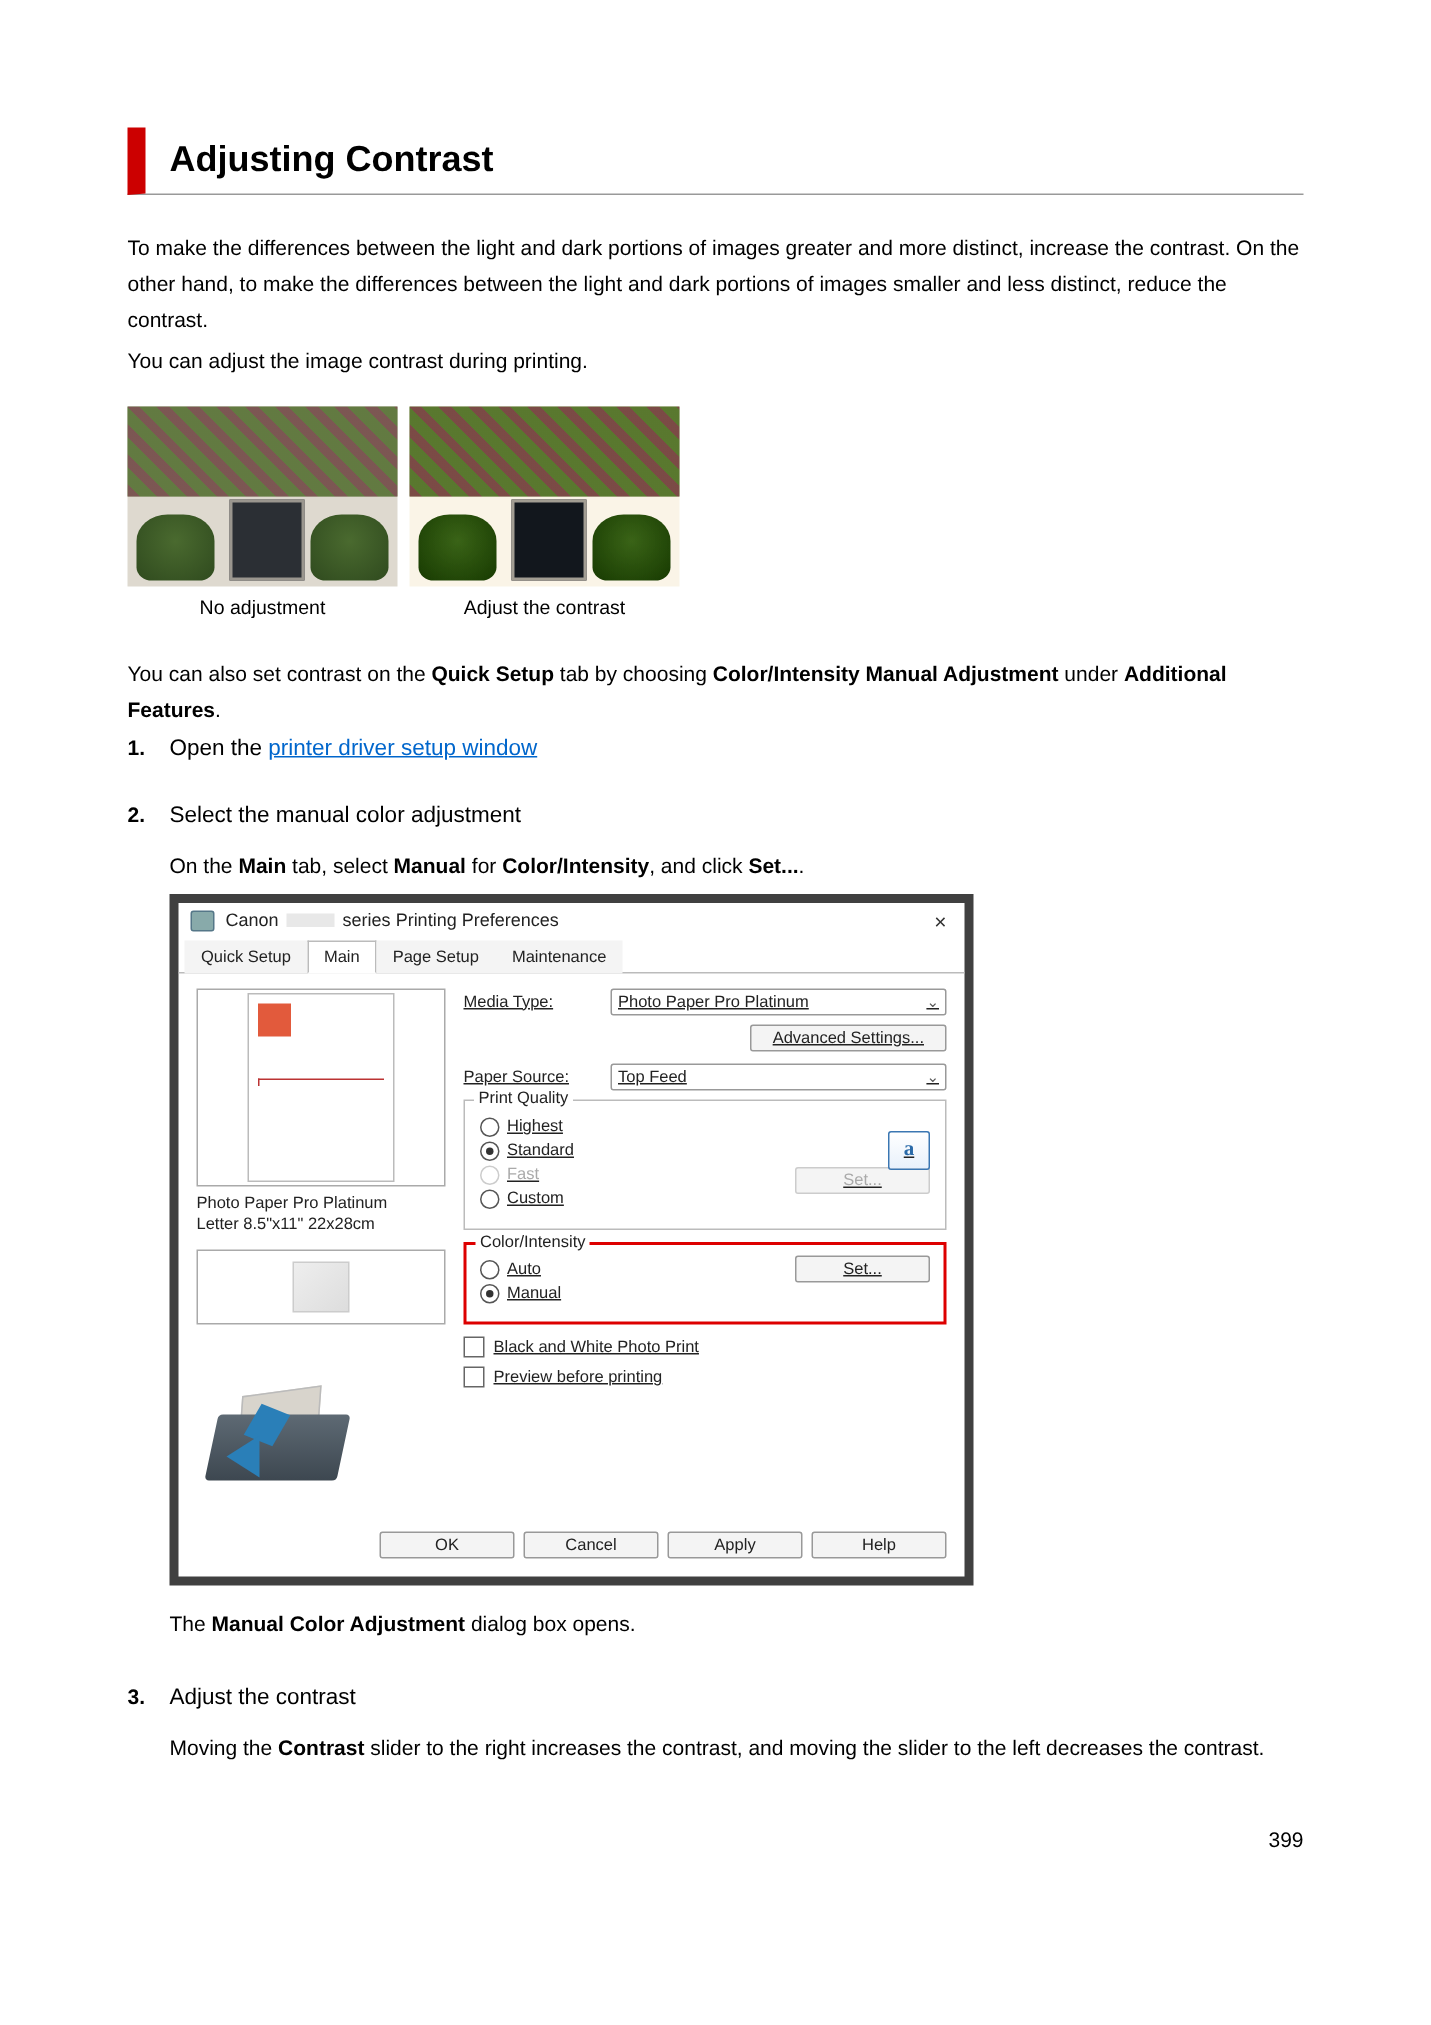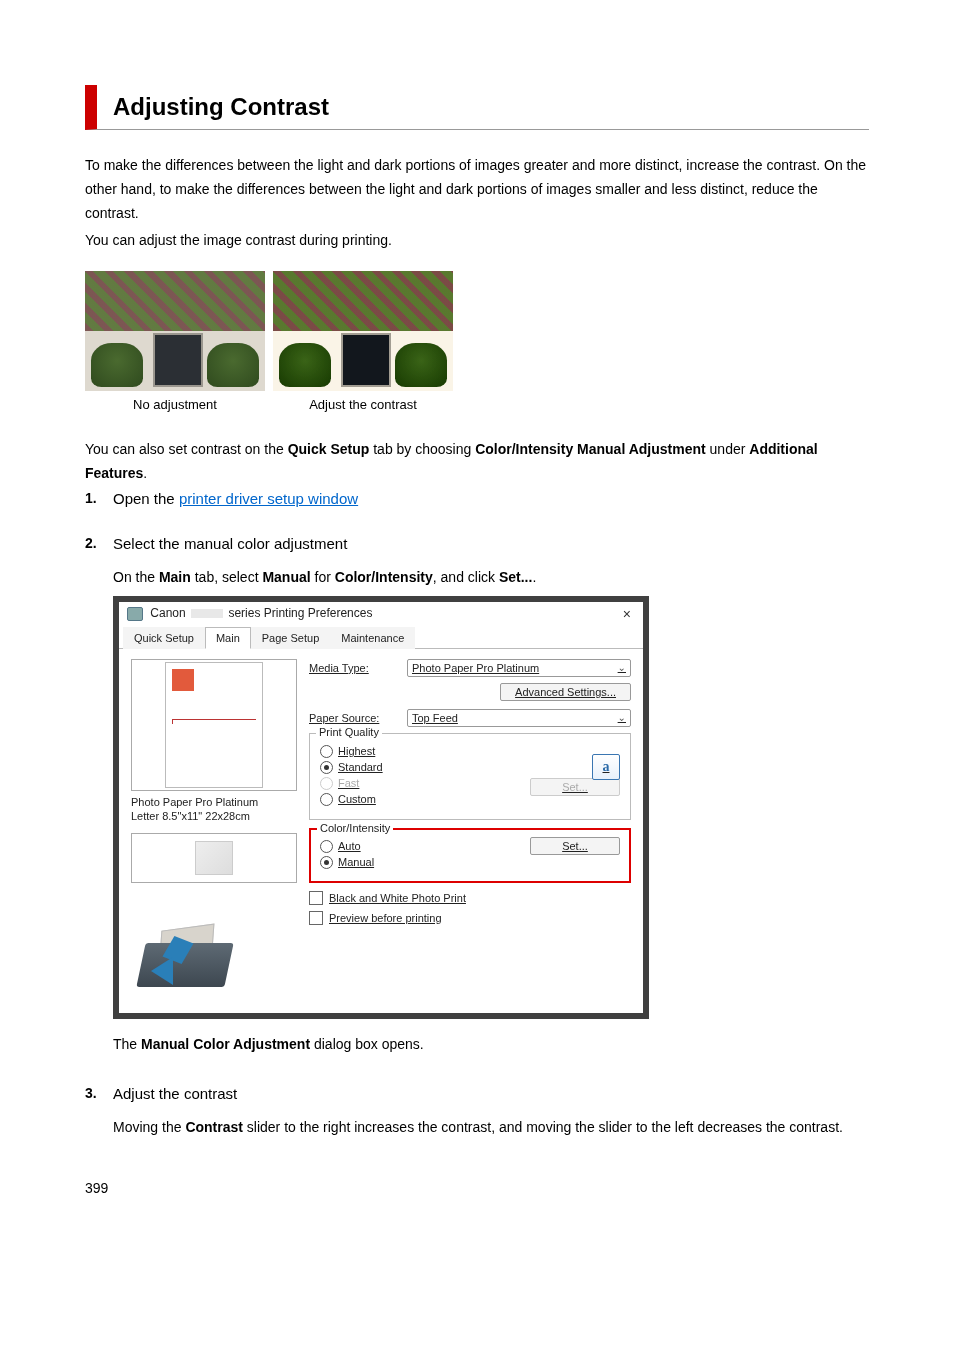--- a/index.html
+++ b/index.html
@@ -150,21 +150,21 @@
     width:26px; height:24px; border:1px solid #3a76b2; display:inline-flex; align-items:center; justify-content:center;
     color:#2a6aa8; font-weight:bold; font-family: Georgia, serif; font-size:14px;
     background: linear-gradient(#fff,#e8f1fb); border-radius:2px;
     margin-left:12px;
   }
   .qset { display:flex; flex-direction:column; align-items:flex-end; justify-content:flex-end; gap:4px;}
   .check { display:flex; align-items:center; gap:6px; margin:6px 0;}
   .cb { width:12px; height:12px; border:1px solid #666; background:#fff;}
   .dlg-foot { display:flex; justify-content:flex-end; gap:6px; padding:8px 12px 12px 12px;}
   .dlg-defaults { display:flex; justify-content:flex-end; padding: 6px 12px 0 12px;}
-  .page-num { text-align:left; font-size:14px; margin-top:40px;}
+  .page-num { text-align:right; font-size:14px; margin-top:40px;}
   .step-list { list-style:none; padding:0; margin:0;}
   .step-item { display:flex; margin-bottom:28px;}
   .sn { width:28px; font-weight:bold; flex-shrink:0;}
   .sc { flex:1;}
   .st { font-size:15px;}
 </style>
 </head>
 <body>
 
 <div class="page">
@@ -336,20 +336,26 @@
                 <span class="cb"></span>
                   <span>Black and White Photo Print</span>
               </div>
               <div class="check">
                 <span class="cb"></span>
                   <span>Preview before printing</span>
               </div>
             </div>
           </div>
 
+          <div class="dlg-foot">
+            <div class="btn">OK</div>
+            <div class="btn">Cancel</div>
+            <div class="btn">Apply</div>
+            <div class="btn">Help</div>
+          </div>
         </div>
 
         <div class="step-body">
           <span>The </span><span class="bold">Manual Color Adjustment</span><span> dialog box opens.</span>
         </div>
       </div>
     </div>
 
     <div class="step-item">
       <div class="sn">3.</div>

